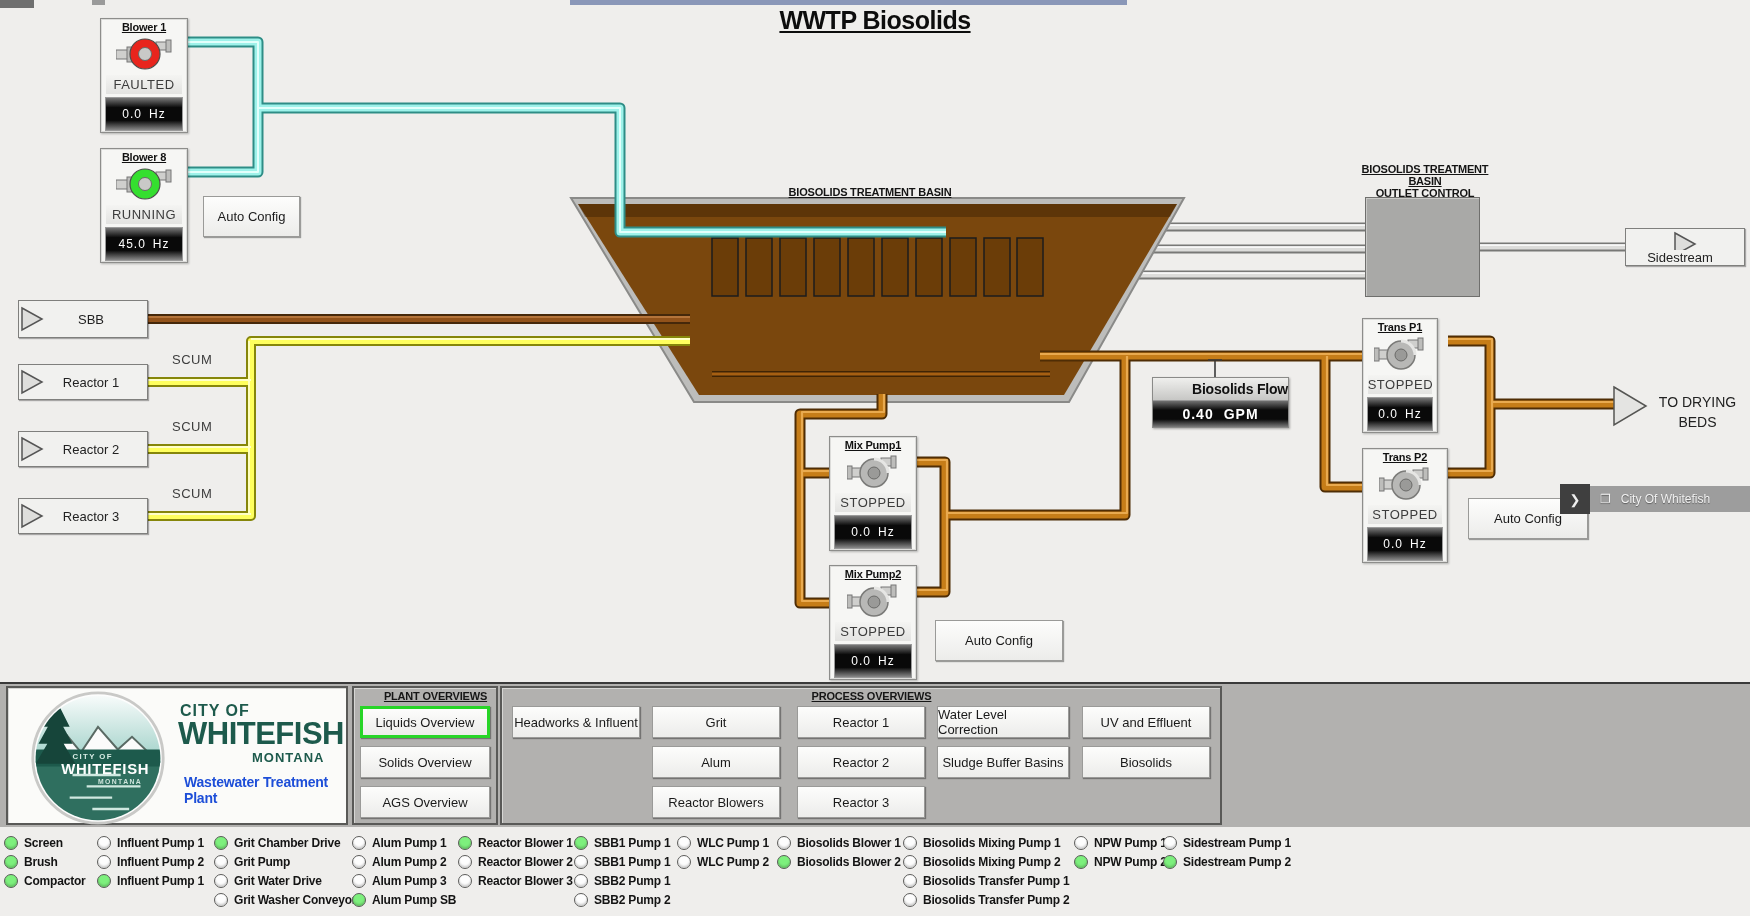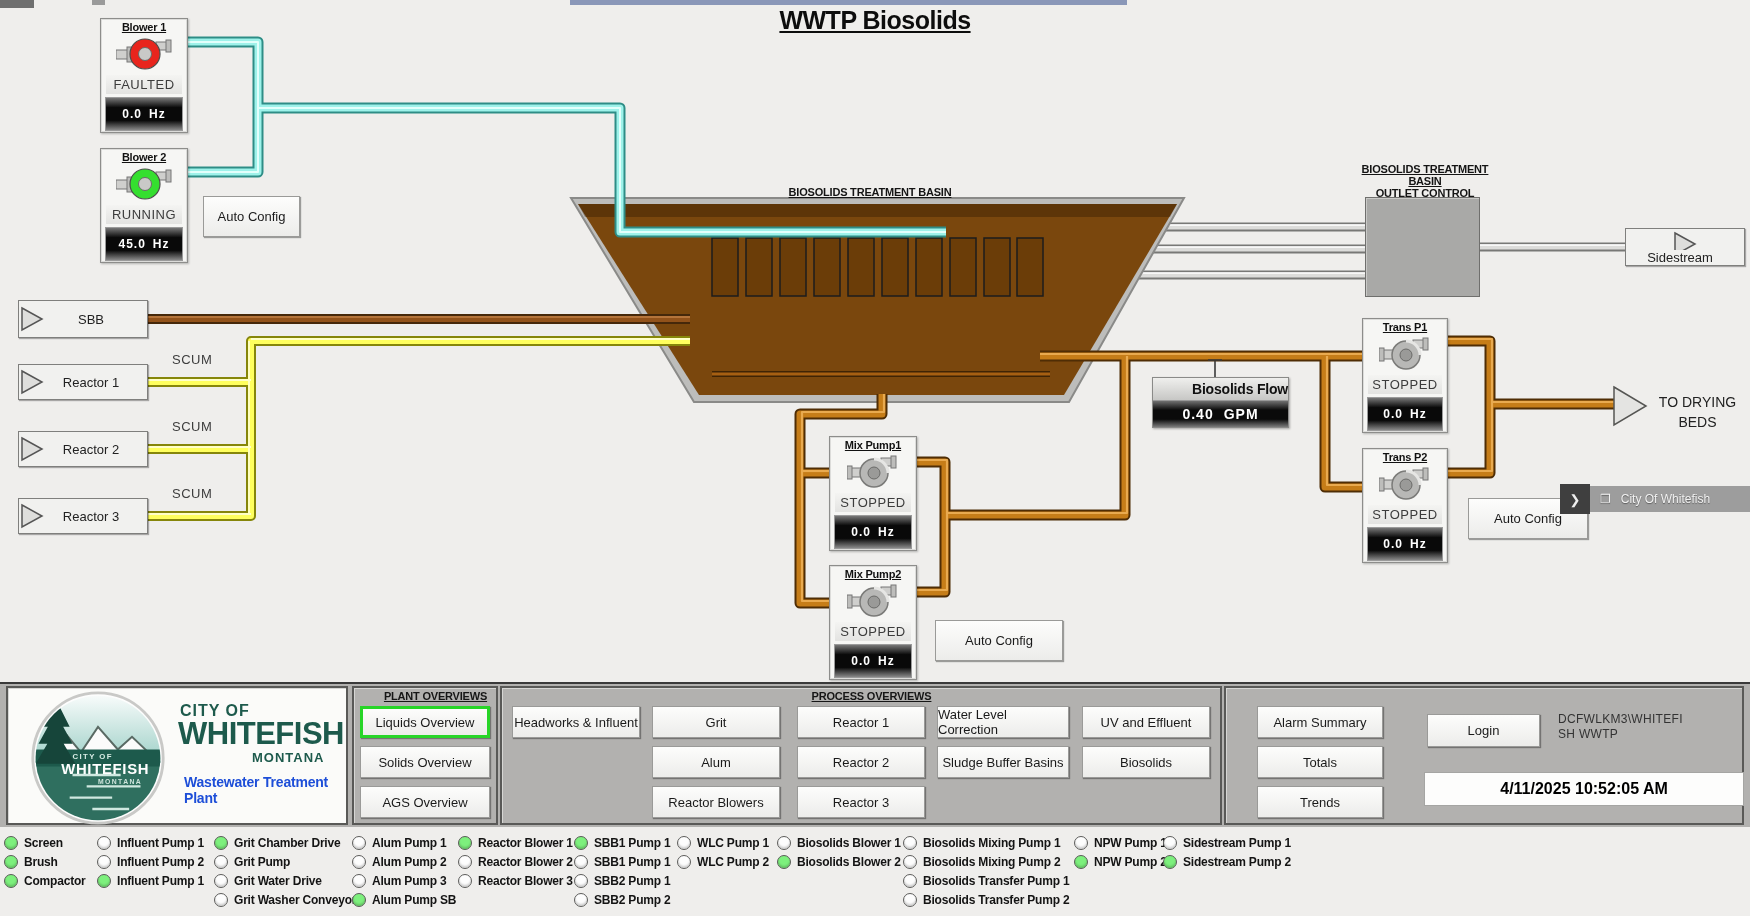--- a/index.html
+++ b/index.html
@@ -12,21 +12,21 @@
   .hmi-title{font-weight:bold;font-size:25px;text-decoration:underline;letter-spacing:-0.5px;color:#0d0d0d;}
   .hmi-label{font-weight:bold;font-size:11px;text-decoration:underline;letter-spacing:-0.2px;color:#141414;}
   .device-panel{position:absolute;background:#f6f6f4;border:1px solid #8d8d8b;
                 box-shadow:inset 0 0 0 1px #dcdcda,1px 1px 2px rgba(0,0,0,.25);
                 display:flex;flex-direction:column;align-items:center;box-sizing:border-box;padding:2px 3px;}
   .device-title{font-size:11px;font-weight:bold;text-decoration:underline;letter-spacing:-0.2px;white-space:nowrap;}
   .device-icon{flex:1;display:flex;align-items:center;justify-content:center;width:100%;}
   .device-status{width:95%;text-align:center;background:linear-gradient(#f4f4f2,#e3e3e1);
                  color:#3c3c3c;font-size:13px;padding:2px 0;letter-spacing:.5px;}
   .hz{width:95%;margin-top:3px;background:linear-gradient(180deg,#777 0%,#090909 30%,#090909 70%,#888 100%);
-      border:1px solid #9a9a9a;color:#fff;font-weight:bold;font-size:12px;text-align:center;padding:9px 0;
+      border:1px solid #9a9a9a;color:#fff;font-weight:normal;font-size:12px;text-align:center;padding:9px 0;
       letter-spacing:1px;white-space:nowrap;}
   .hz .unit{margin-left:7px;}
   .btn{position:absolute;display:flex;align-items:center;justify-content:center;
        background:linear-gradient(#fdfdfc,#ececea);border:1px solid #9a9a98;
        box-shadow:1px 1px 1px rgba(0,0,0,.35);font-size:13px;color:#1a1a1a;box-sizing:border-box;cursor:default;}
   .src-box{position:absolute;background:#f1f1ef;border:1px solid #7f7f7d;box-shadow:1px 1px 1px rgba(0,0,0,.3);
            display:flex;align-items:center;font-size:13px;color:#222;box-sizing:border-box;}
   .src-label{flex:1;text-align:center;margin-right:10px;}
   .scum{position:absolute;font-size:13px;color:#3d3d3d;letter-spacing:.5px;}
 
@@ -237,21 +237,21 @@
             <rect x="40" y="9" width="12" height="8" fill="#cfcfcd" stroke="#777"></rect>
             <rect x="50" y="7" width="5" height="12" fill="#bdbdbb" stroke="#777"></rect>
             <circle cx="29" cy="21" r="15" fill="#e8251d" stroke="#4d4d4b" stroke-width="1.2"></circle>
             <circle cx="29" cy="21" r="6.5" fill="#c9c9c7" stroke="#6a6a68"></circle>
           </svg>
         </div>
         <div class="device-status">FAULTED</div>
         <div class="hz"><span>0.0</span><span class="unit">Hz</span></div>
       </div>
       <div class="device-panel" style="left: 100px; top: 148px; width: 88px; height: 115px;">
-        <div class="device-title">Blower 2</div>
+        <div class="device-title">Blower 8</div>
         <div class="device-icon">
           <svg width="56" height="42" viewBox="0 0 56 42">
             <rect x="0" y="17" width="13" height="9" fill="#cfcfcd" stroke="#777"></rect>
             <rect x="11" y="14" width="5" height="15" fill="#bdbdbb" stroke="#777"></rect>
             <rect x="40" y="9" width="12" height="8" fill="#cfcfcd" stroke="#777"></rect>
             <rect x="50" y="7" width="5" height="12" fill="#bdbdbb" stroke="#777"></rect>
             <circle cx="29" cy="21" r="15" fill="#35df2f" stroke="#4d4d4b" stroke-width="1.2"></circle>
             <circle cx="29" cy="21" r="6.5" fill="#c9c9c7" stroke="#6a6a68"></circle>
           </svg>
         </div>
@@ -283,21 +283,21 @@
             <rect x="34" y="7" width="12" height="8" fill="#cfcfcd" stroke="#777"></rect>
             <rect x="44" y="5" width="5" height="12" fill="#bdbdbb" stroke="#777"></rect>
             <circle cx="27" cy="22" r="14" fill="#b8b8b6" stroke="#7a7a78" stroke-width="1.5"></circle>
             <path d="M27 8 A14 14 0 0 1 41 22" fill="none" stroke="#e6e6e4" stroke-width="3"></path>
             <circle cx="27" cy="22" r="6" fill="#9a9a98" stroke="#6a6a68"></circle>
           </svg>
         </div>
         <div class="device-status">STOPPED</div>
         <div class="hz"><span>0.0</span><span class="unit">Hz</span></div>
       </div>
-      <div class="device-panel" style="left: 1362px; top: 318px; width: 86px; height: 115px;">
+      <div class="device-panel" style="left: 1362px; top: 318px; width: 76px; height: 115px;">
         <div class="device-title">Trans P1</div>
         <div class="device-icon">
           <svg width="52" height="42" viewBox="0 0 52 42">
             <rect x="0" y="17" width="15" height="9" fill="#cfcfcd" stroke="#777"></rect>
             <rect x="0" y="15" width="5" height="13" fill="#bdbdbb" stroke="#777"></rect>
             <rect x="34" y="7" width="12" height="8" fill="#cfcfcd" stroke="#777"></rect>
             <rect x="44" y="5" width="5" height="12" fill="#bdbdbb" stroke="#777"></rect>
             <circle cx="27" cy="22" r="14" fill="#b8b8b6" stroke="#7a7a78" stroke-width="1.5"></circle>
             <path d="M27 8 A14 14 0 0 1 41 22" fill="none" stroke="#e6e6e4" stroke-width="3"></path>
             <circle cx="27" cy="22" r="6" fill="#9a9a98" stroke="#6a6a68"></circle>
@@ -383,33 +383,20 @@
           <div class="btn" style="position: absolute; left: 295px; top: 18px; width: 128px; height: 32px;">Reactor 1</div>
           <div class="btn" style="position: absolute; left: 295px; top: 58px; width: 128px; height: 32px;">Reactor 2</div>
           <div class="btn" style="position: absolute; left: 295px; top: 98px; width: 128px; height: 32px;">Reactor 3</div>
           <div class="btn" style="position: absolute; left: 435px; top: 18px; width: 132px; height: 32px;">Water Level Correction</div>
           <div class="btn" style="position: absolute; left: 435px; top: 58px; width: 132px; height: 32px;">Sludge Buffer Basins</div>
           <div class="btn" style="position: absolute; left: 580px; top: 18px; width: 128px; height: 32px;">UV and Effluent</div>
           <div class="btn" style="position: absolute; left: 580px; top: 58px; width: 128px; height: 32px;">Biosolids</div>
         </div>
     </div>
 
-    <div class="nav-sec" style="left:1224px;top:2px;width:520px;height:139px;">
-      <div id="right-btns">
-          <div class="btn" style="position: absolute; left: 31px; top: 18px; width: 126px; height: 32px;">Alarm Summary</div>
-          <div class="btn" style="position: absolute; left: 31px; top: 58px; width: 126px; height: 32px;">Totals</div>
-          <div class="btn" style="position: absolute; left: 31px; top: 98px; width: 126px; height: 32px;">Trends</div>
-        </div>
-      <div class="btn" style="left:201px;top:26px;width:113px;height:33px;">Login</div>
-      <div class="host-txt" style="left:332px;top:24px;">
-        <div>DCFWLKM3\WHITEFI</div>
-        <div>SH WWTP</div>
-      </div>
-      <div class="datetime" style="left:198px;top:84px;width:320px;height:34px;">4/11/2025 10:52:05 AM</div>
-    </div>
   </div>
 
   <div id="status-grid">
       <div class="st-col" style="left: 4px;">
         <div class="st-item">
           <span class="st-dot on"></span>
           <span class="st-label">Screen</span>
         </div>
         <div class="st-item">
           <span class="st-dot on"></span>

